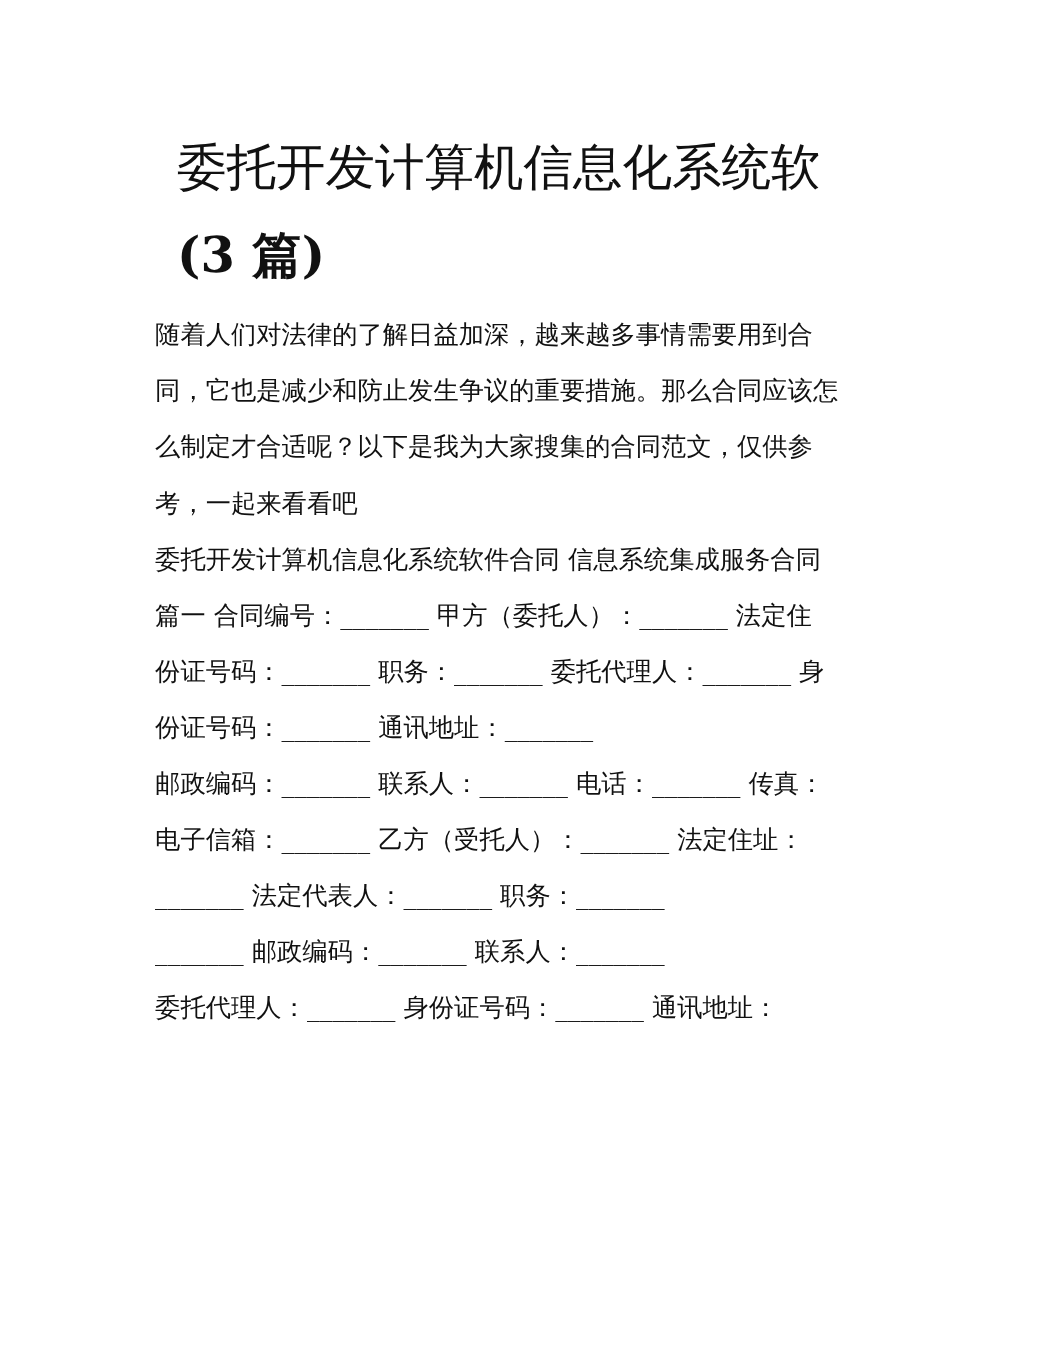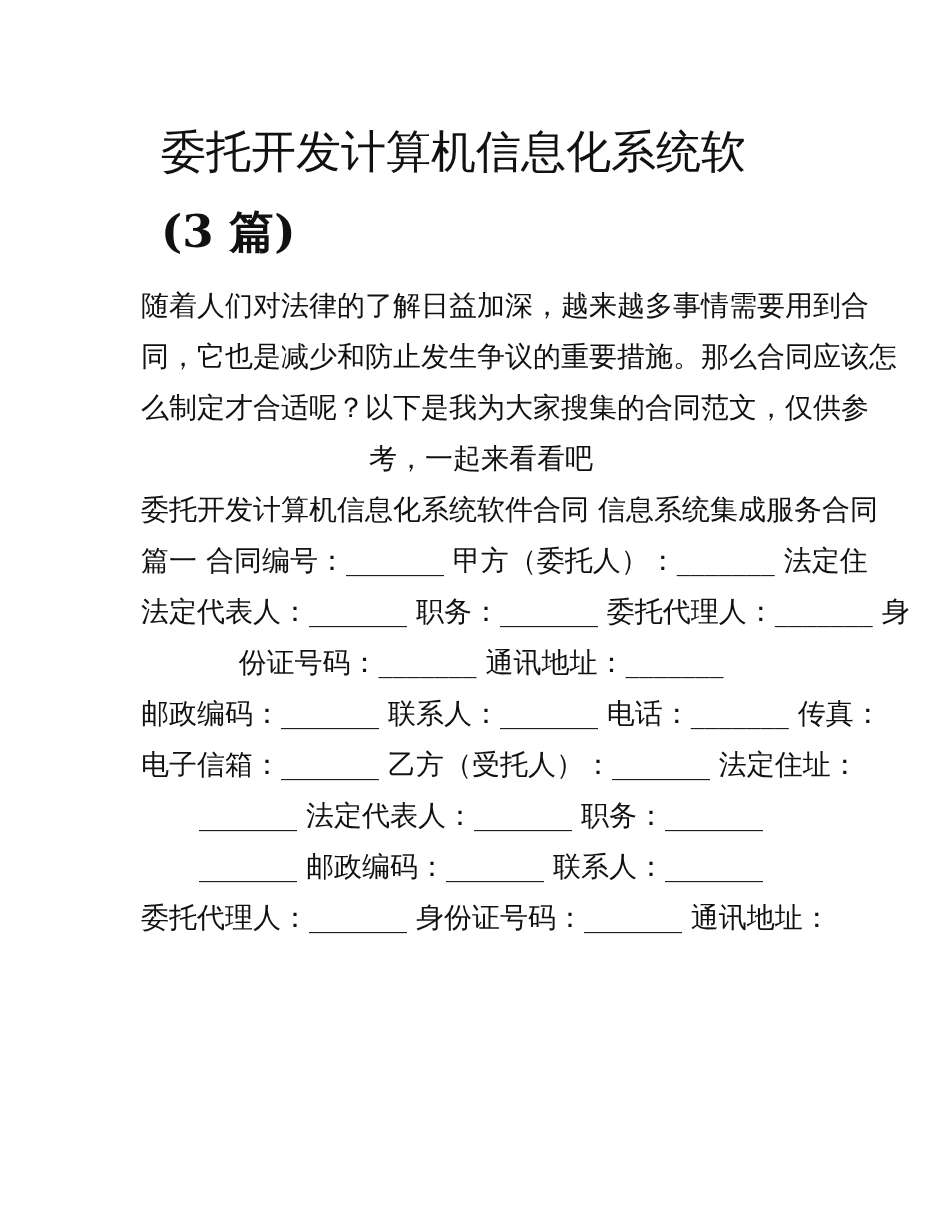--- a/index.html
+++ b/index.html
@@ -26,23 +26,22 @@
       line-height: 80px;
       font-weight: normal;
       margin: 0;
       letter-spacing: 0px;
       white-space: nowrap;
     }
     .title .bold { font-weight: bold; }
     .title-line { display: block; height: 80px; margin-left: 20px; }
     .body-text {
       margin-top: 8px;
-      font-size: 28px;
+      font-size: 23px;
       line-height: 51px;
-      text-align: center;
     }
     .line {
       display: block;
       height: 51px;
       white-space: nowrap;
     }
   </style>
 </head>
 <body>
 
@@ -57,21 +56,21 @@
       <span class="line">随着人们对法律的了解日益加深，越来越多事情需要用到合</span>
       <span class="line">同，它也是减少和防止发生争议的重要措施。那么合同应该怎</span>
       <span class="line">么制定才合适呢？以下是我为大家搜集的合同范文，仅供参</span>
       <span class="line">考，一起来看看吧</span>
     </div>
 
     <span class="line">委托开发计算机信息化系统软件合同 信息系统集成服务合同</span>
 
     <div>
       <span class="line">篇一 合同编号：_______ 甲方（委托人）：_______ 法定住</span>
-      <span class="line">法定代表人：_______ 职务：_______ 委托代理人：_______ 身</span>
+      <span class="line">份证号码：_______ 职务：_______ 委托代理人：_______ 身</span>
       <span class="line">份证号码：_______ 通讯地址：_______</span>
       <span class="line">邮政编码：_______ 联系人：_______ 电话：_______ 传真：</span>
       <span class="line">电子信箱：_______ 乙方（受托人）：_______ 法定住址：</span>
       <span class="line">_______ 法定代表人：_______ 职务：_______</span>
       <span class="line">_______ 邮政编码：_______ 联系人：_______</span>
       <span class="line">委托代理人：_______ 身份证号码：_______ 通讯地址：</span>
     </div>
   </div>
 </div>
 

